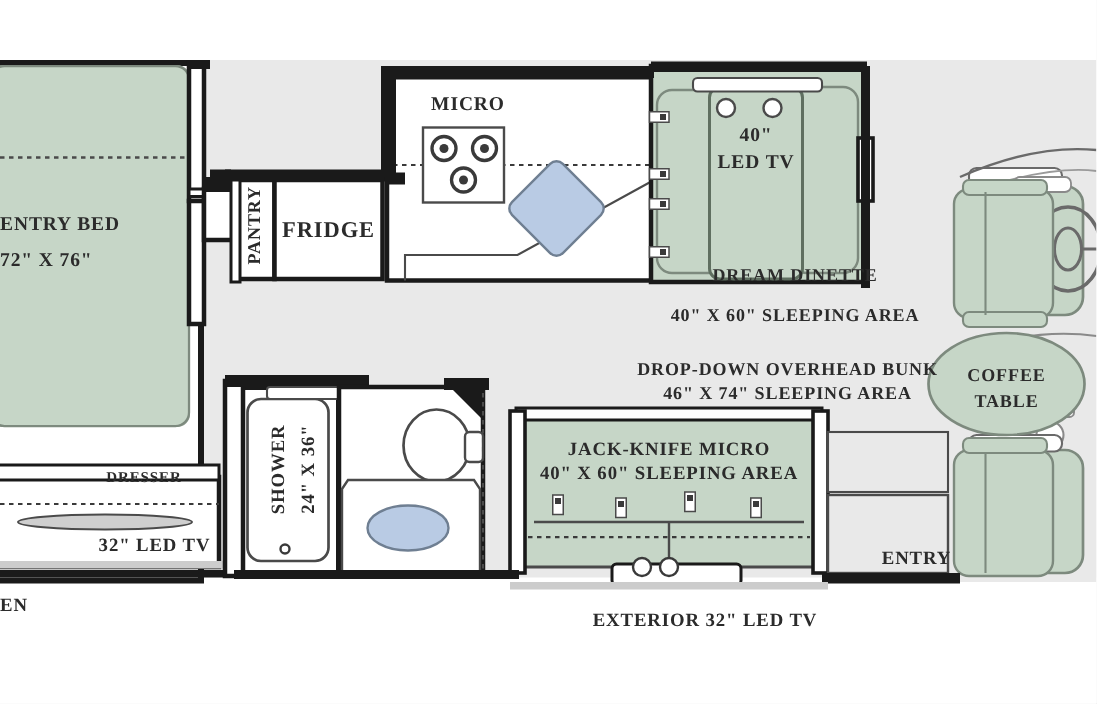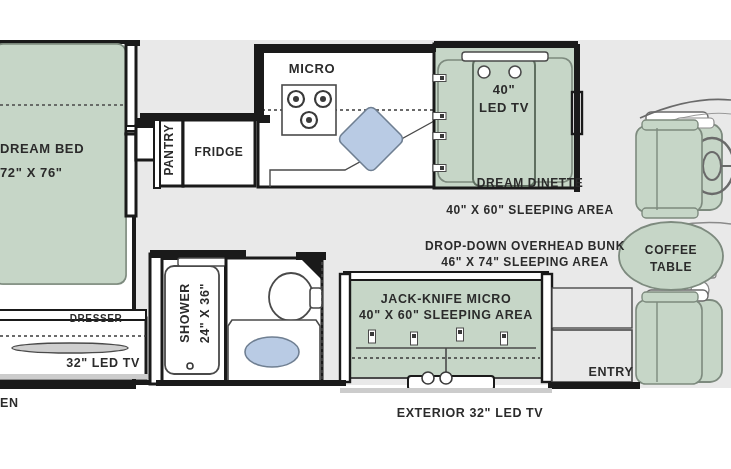--- a/index.html
+++ b/index.html
@@ -1,19 +1,19 @@
 <!DOCTYPE html>
 <html><head>
 <meta charset="utf-8">
 <style>
   html,body{margin:0;padding:0;background:#ffffff;}
   body{font-family:"Liberation Sans", sans-serif;}
   #stage{position:relative;width:731px;height:469px;background:#ffffff;overflow:hidden;}
   #plan{position:absolute;left:0;top:0;width:731px;height:469px;}
-  .lbl{position:absolute;font-family:Liberation Sans, sans-serif;font-weight:bold;color:#2b2b2b;
+  .lbl{position:absolute;font-family:Liberation Serif, serif;font-weight:bold;color:#2b2b2b;
        letter-spacing:.6px;white-space:nowrap;line-height:1.12;text-align:center;}
   .lbl.vert{writing-mode:vertical-rl;transform:rotate(180deg);}
   .ctr{transform:translateX(-50%);}
 </style>
 </head>
 <body>
 
 <div id="stage">
 
   <svg id="plan" viewBox="0 0 731 469">
@@ -249,26 +249,26 @@
       <rect x="226" y="380" width="120" height="6" fill="#1a1a1a"></rect>
     </g>
 
     <g>
       <rect x="258" y="44" width="178" height="8" fill="#1a1a1a"></rect>
       <rect x="254" y="44" width="10" height="74" fill="#1a1a1a"></rect>
     </g>
 
   </svg>
 
-  <div class="lbl" style="left:0px;top:142px;font-size:13px;">DREAM BED</div>
+  <div class="lbl" style="left:0px;top:142px;font-size:13px;">ENTRY BED</div>
   <div class="lbl" style="left:0px;top:166px;font-size:13px;">72" X 76"</div>
 
   <div class="lbl vert" style="left:163px;top:124px;font-size:12px;">PANTRY</div>
 
-  <div class="lbl ctr" style="left:219px;top:146px;font-size:12px;">FRIDGE</div>
+  <div class="lbl ctr" style="left:219px;top:146px;font-size:15px;">FRIDGE</div>
 
   <div class="lbl ctr" style="left:312px;top:62px;font-size:13px;">MICRO</div>
 
   <div class="lbl ctr" style="left:504px;top:83px;font-size:13px;">40"</div>
   <div class="lbl ctr" style="left:504px;top:101px;font-size:13px;">LED TV</div>
 
   <div class="lbl ctr" style="left:530px;top:177px;font-size:12px;">DREAM DINETTE</div>
   <div class="lbl ctr" style="left:530px;top:204px;font-size:12px;">40" X 60" SLEEPING AREA</div>
 
   <div class="lbl ctr" style="left:525px;top:240px;font-size:12px;">DROP-DOWN OVERHEAD BUNK</div>

